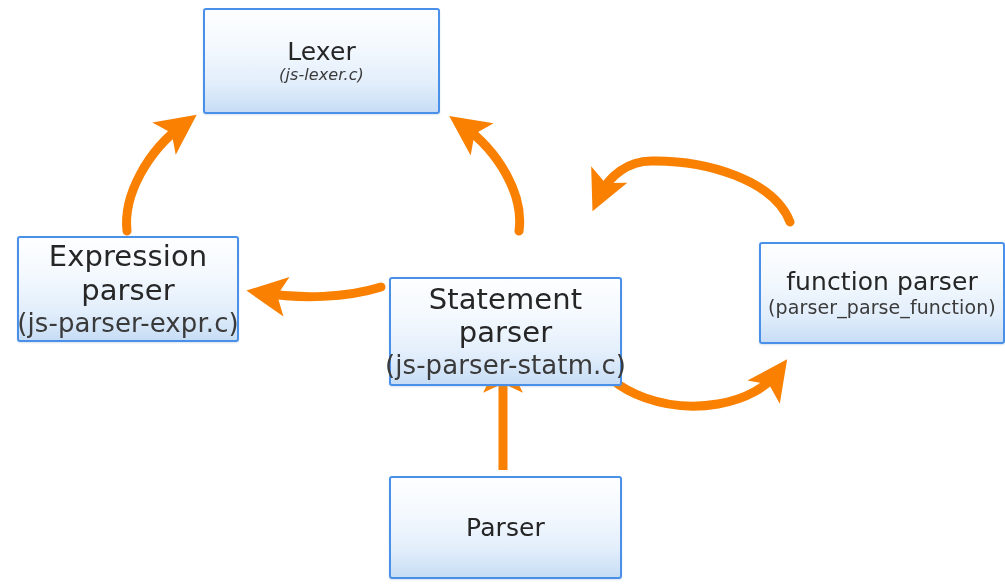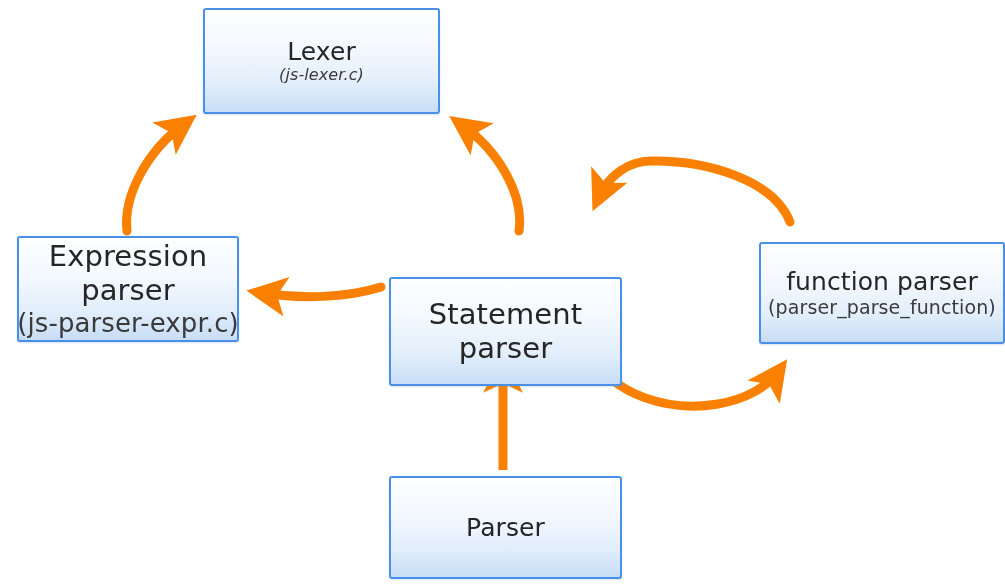--- a/index.html
+++ b/index.html
@@ -108,20 +108,21 @@
 
   <div class="node" id="node-expression">
     <div class="title two-line">Expression</div>
     <div class="title two-line">parser</div>
     <div class="sub">(js-parser-expr.c)</div>
   </div>
 
   <div class="node" id="node-statement">
     <div class="title two-line">Statement</div>
     <div class="title two-line">parser</div>
+    <div class="sub">(js-parser-statm.c)</div>
   </div>
 
   <div class="node" id="node-function">
     <div class="title">function parser</div>
     <div class="sub">(parser_parse_function)</div>
   </div>
 
   <div class="node" id="node-parser">
     <div class="title">Parser</div>
   </div>

